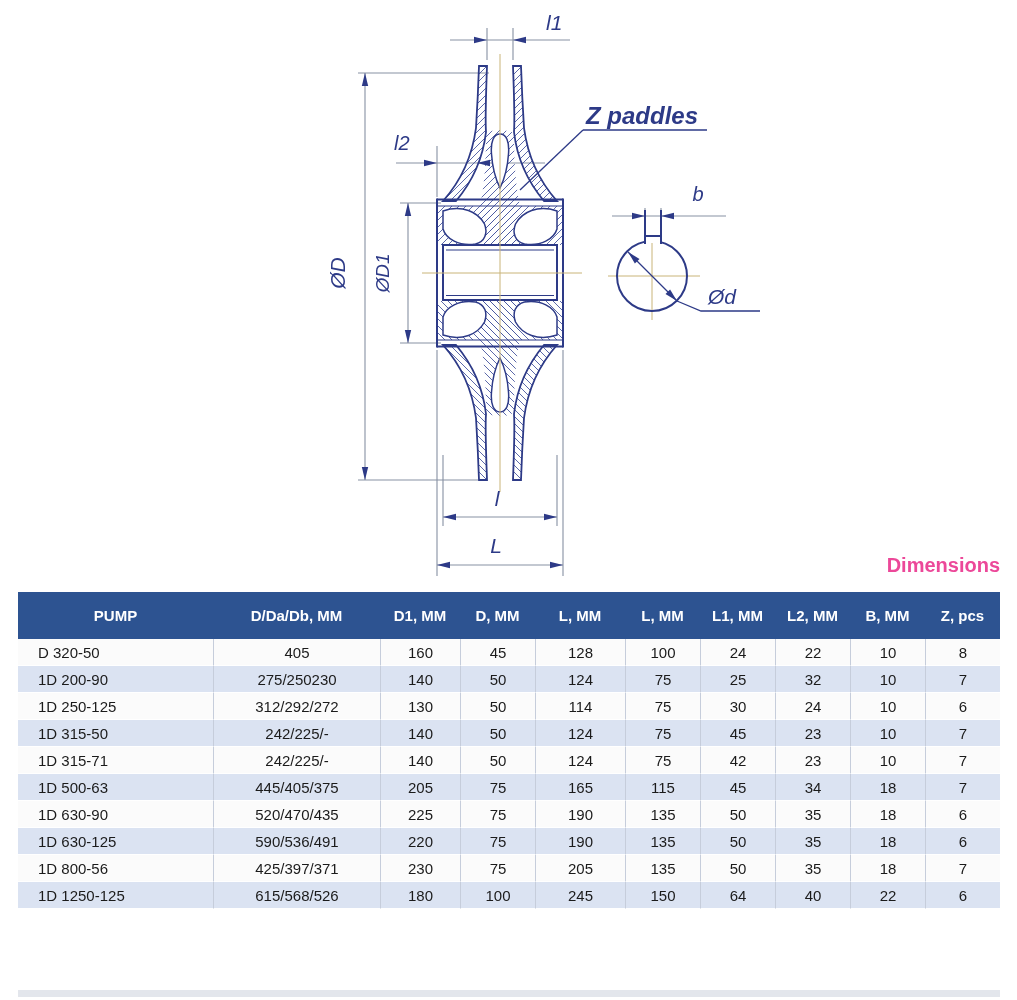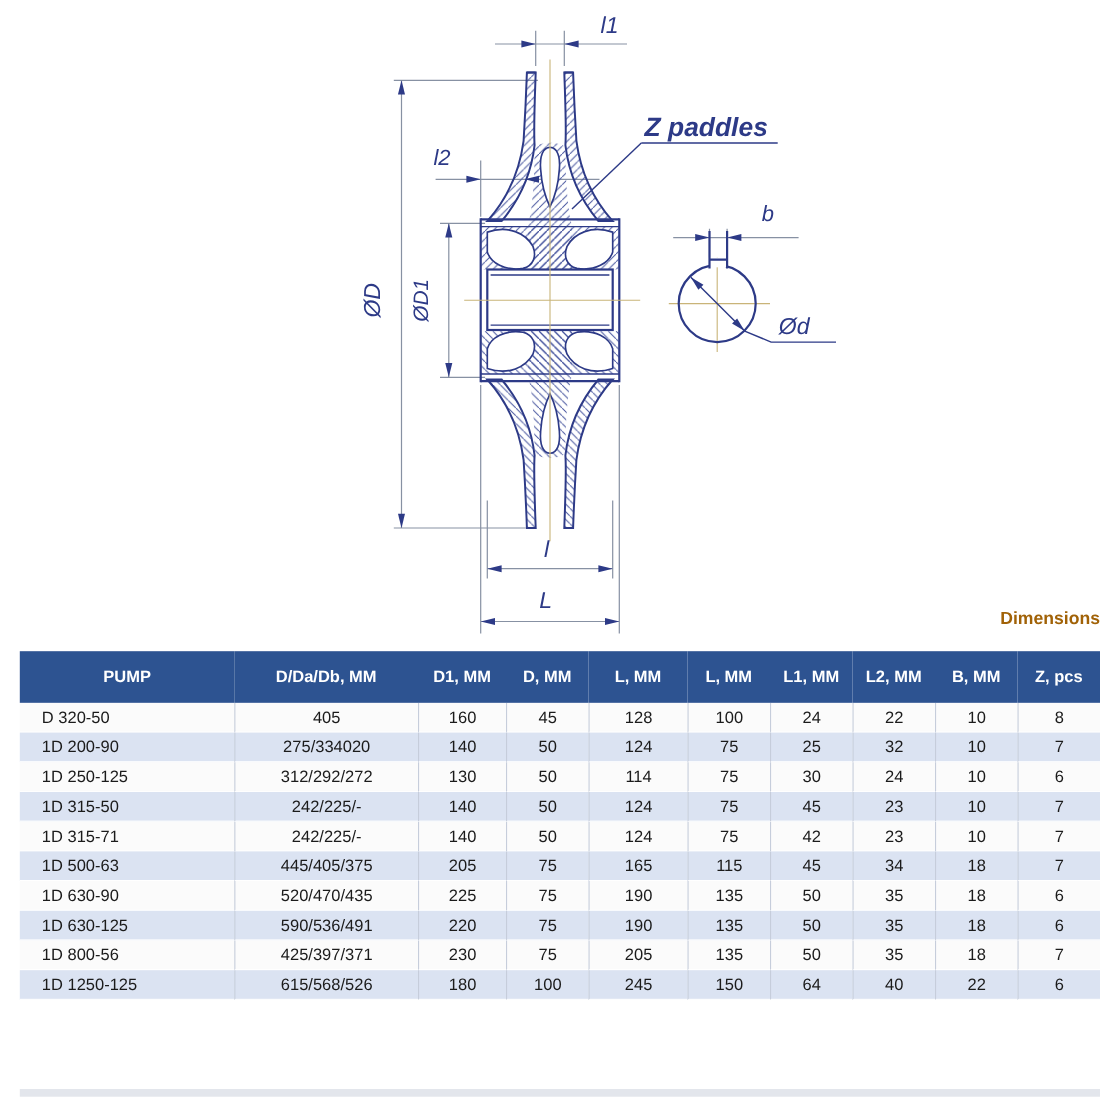--- a/index.html
+++ b/index.html
@@ -1,20 +1,20 @@
 <!DOCTYPE html>
 <html><head>
 <meta charset="utf-8">
 <style>
   html,body{margin:0;padding:0;}
   body{width:1017px;height:1000px;background:#ffffff;position:relative;
        font-family:"Liberation Sans",sans-serif;overflow:hidden;}
   #drawing{position:absolute;top:0;left:0;}
-  #dim-title{position:absolute;top:554px;right:17px;font-size:16px;font-weight:bold;
-       color:#a16207;letter-spacing:0px;}
+  #dim-title{position:absolute;top:554px;right:17px;font-size:20px;font-weight:bold;
+       color:#ec4899;letter-spacing:0px;}
   #spec-table{position:absolute;top:592px;left:18px;width:982px;border-collapse:separate;
        border-spacing:0;table-layout:fixed;}
   #spec-table th{height:47px;background:#2d5391;color:#ffffff;font-size:15px;
        font-weight:bold;text-align:center;padding:0;}
   #spec-table td{height:26px;font-size:15px;color:#1b1b1b;text-align:center;
        border-bottom:1px solid #ffffff;border-left:1px solid #c6cddb;padding:0;}
   #spec-table td:first-child{border-left:none;text-align:left;padding-left:20px;}
   #spec-table tbody tr:nth-child(odd){background:#fbfbfb;}
   #spec-table tbody tr:nth-child(even){background:#dbe3f2;}
   #bottom-strip{position:absolute;top:990px;left:18px;width:982px;height:7px;background:#e3e6ec;}
@@ -172,21 +172,21 @@
         <td>45</td>
         <td>128</td>
         <td>100</td>
         <td>24</td>
         <td>22</td>
         <td>10</td>
         <td>8</td>
       </tr>
       <tr>
         <td>1D 200-90</td>
-        <td>275/334020</td>
+        <td>275/250230</td>
         <td>140</td>
         <td>50</td>
         <td>124</td>
         <td>75</td>
         <td>25</td>
         <td>32</td>
         <td>10</td>
         <td>7</td>
       </tr>
       <tr>

